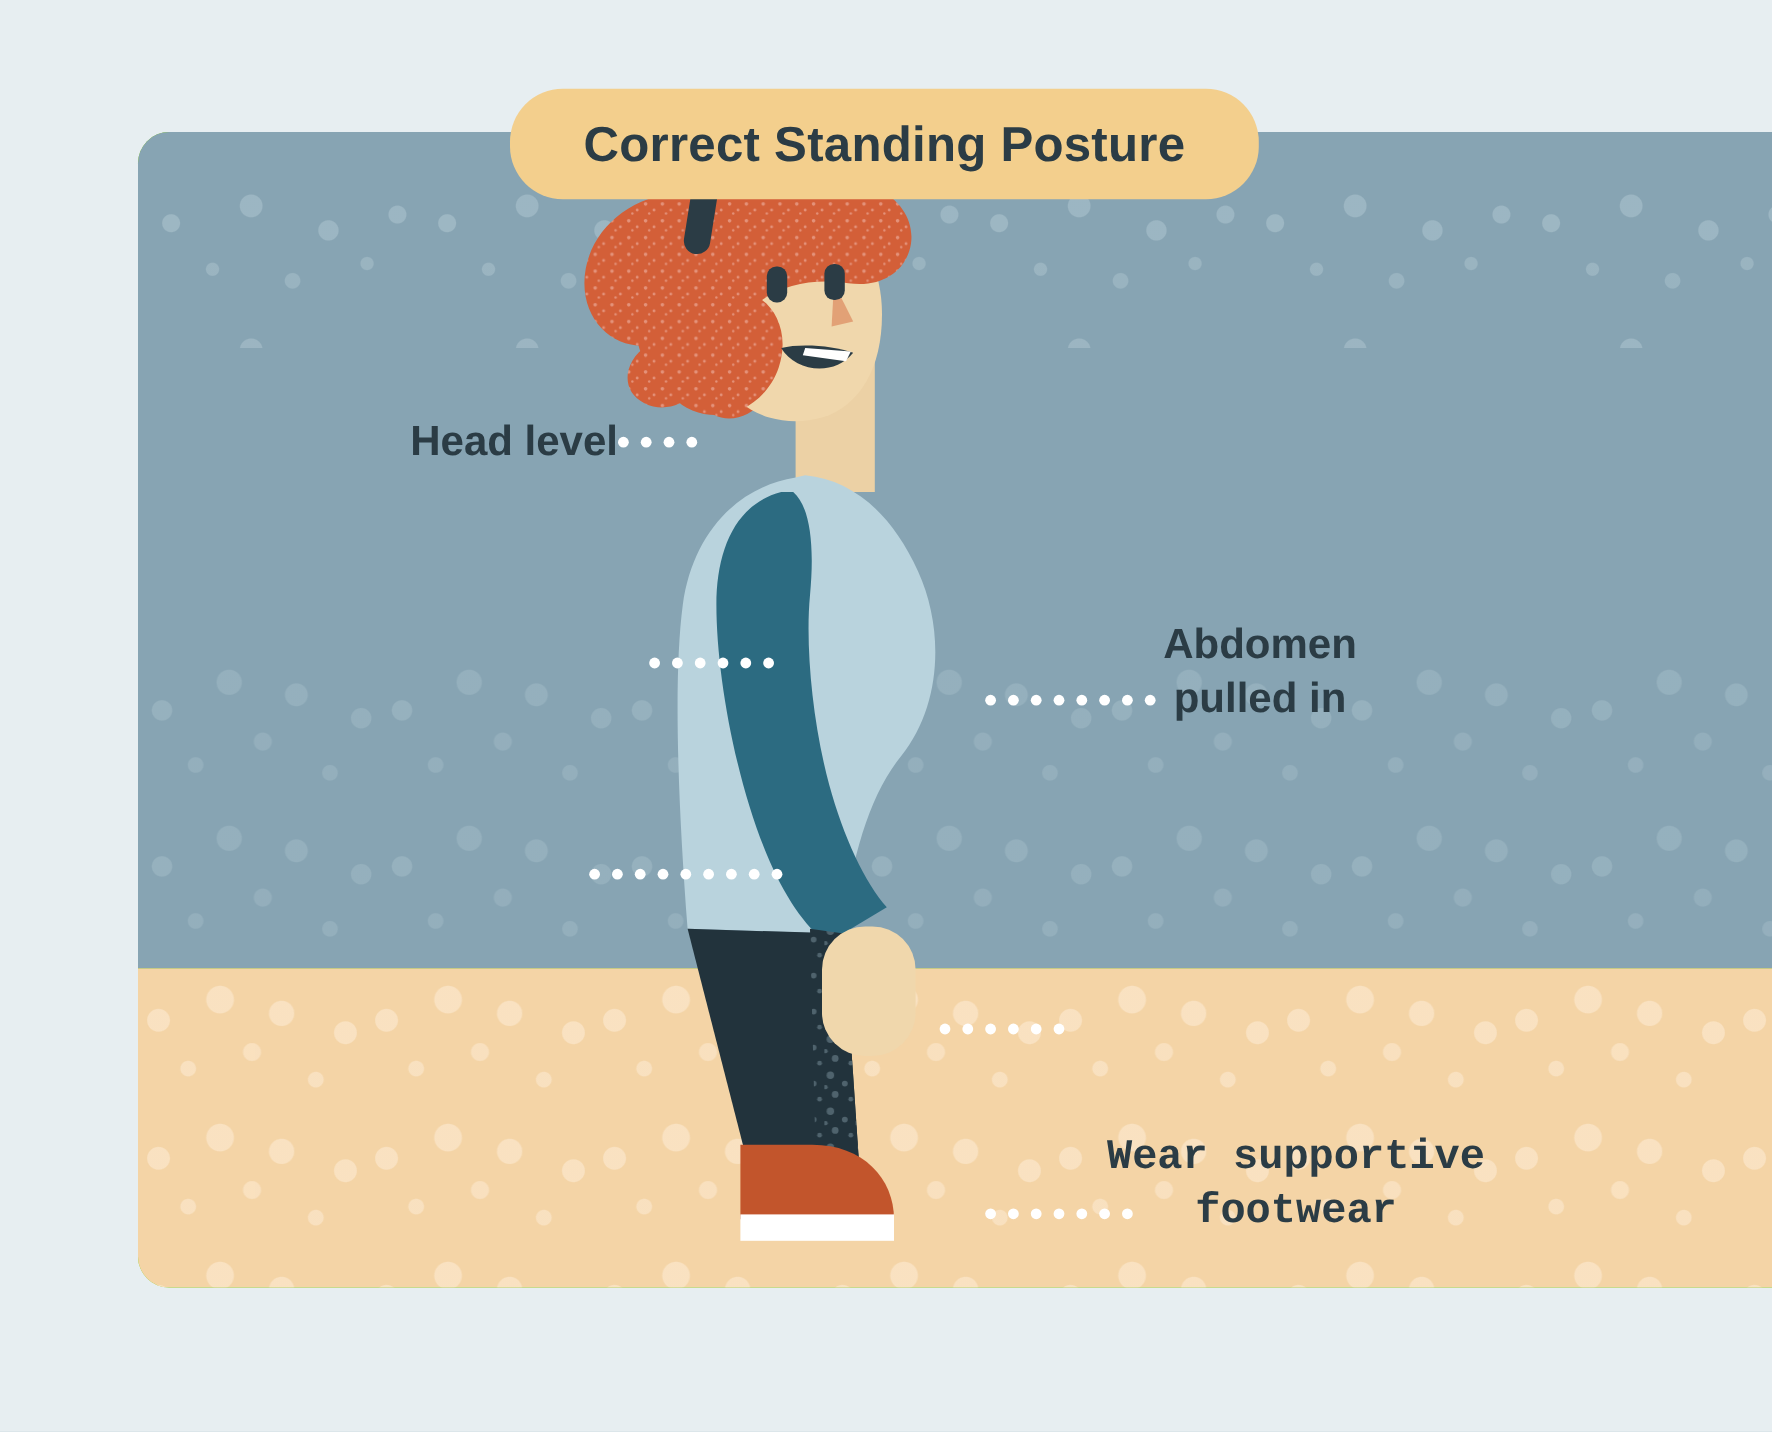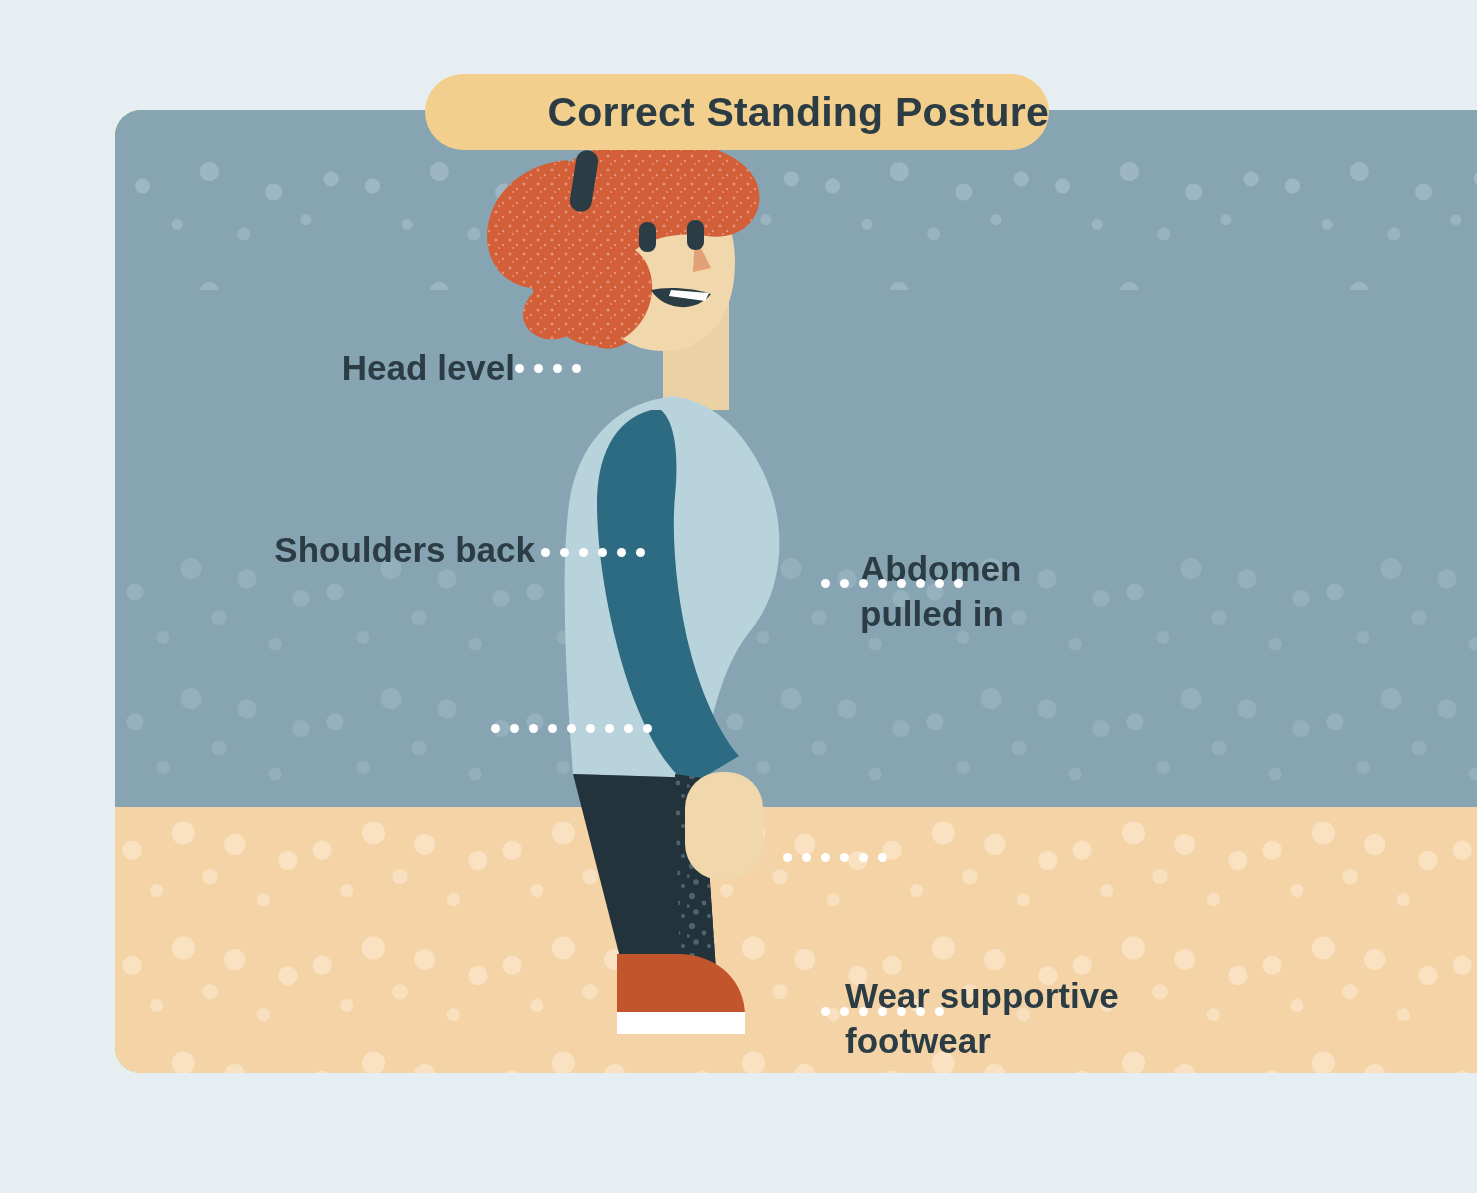--- a/index.html
+++ b/index.html
@@ -97,26 +97,26 @@
     background-repeat: repeat;
     opacity: .9;
   }
 
   
   #title-pill {
     position: absolute;
     left: 425px;
     top: 74px;
     width: 624px;
-    height: 76px;
+    height: 92px;
     background: #f3cf8d;
     border-radius: 44px;
     display: flex;
     align-items: center;
-    justify-content: flex-end;
+    justify-content: center;
     z-index: 40;
   }
   #title-pill .t {
     font-size: 41px;
     font-weight: bold;
     color: #2b3c45;
     letter-spacing: .2px;
     white-space: nowrap;
   }
 
@@ -124,21 +124,21 @@
   .label {
     position: absolute;
     font-size: 35px;
     font-weight: bold;
     color: #2b3c45;
     line-height: 1.28;
     white-space: pre-line;
     z-index: 30;
   }
   .label.left  { text-align: right; }
-  .label.rightleft { text-align: left; margin-top: 32px; }
+  .label.rightleft { text-align: center; }
 
   
   .leader {
     position: absolute;
     height: 10px;
     z-index: 30;
     display: flex;
     align-items: center;
     gap: 10px;
   }
@@ -251,21 +251,20 @@
     </svg>
 
     <div class="label left" style="left:40px; top:236px; width:360px;">Head level</div>
     <div class="leader" style="left:400px; top:253px;">
       <i></i>
         <i></i>
         <i></i>
         <i></i>
     </div>
 
-    <div class="label left" style="left:20px; top:418px; width:400px;">Shoulders back</div>
     <div class="leader" style="left:426px; top:437px;">
       <i></i>
         <i></i>
         <i></i>
         <i></i>
         <i></i>
         <i></i>
     </div>
 
     <div class="label rightleft" style="left:745px; top:405px; width:380px;">Abdomen
@@ -295,21 +294,21 @@
 
     <div class="leader" style="left:668px; top:742px;">
       <i></i>
         <i></i>
         <i></i>
         <i></i>
         <i></i>
         <i></i>
     </div>
 
-    <div class="label rightleft" style="left:730px; top:832px; width:470px;">Wear supportive
+    <div class="label rightleft" style="left:730px; top:832px; width:470px;font-family:Liberation Mono, monospace;">Wear supportive
 footwear</div>
     <div class="leader" style="left:706px; top:896px;">
       <i></i>
         <i></i>
         <i></i>
         <i></i>
         <i></i>
         <i></i>
         <i></i>
     </div>

